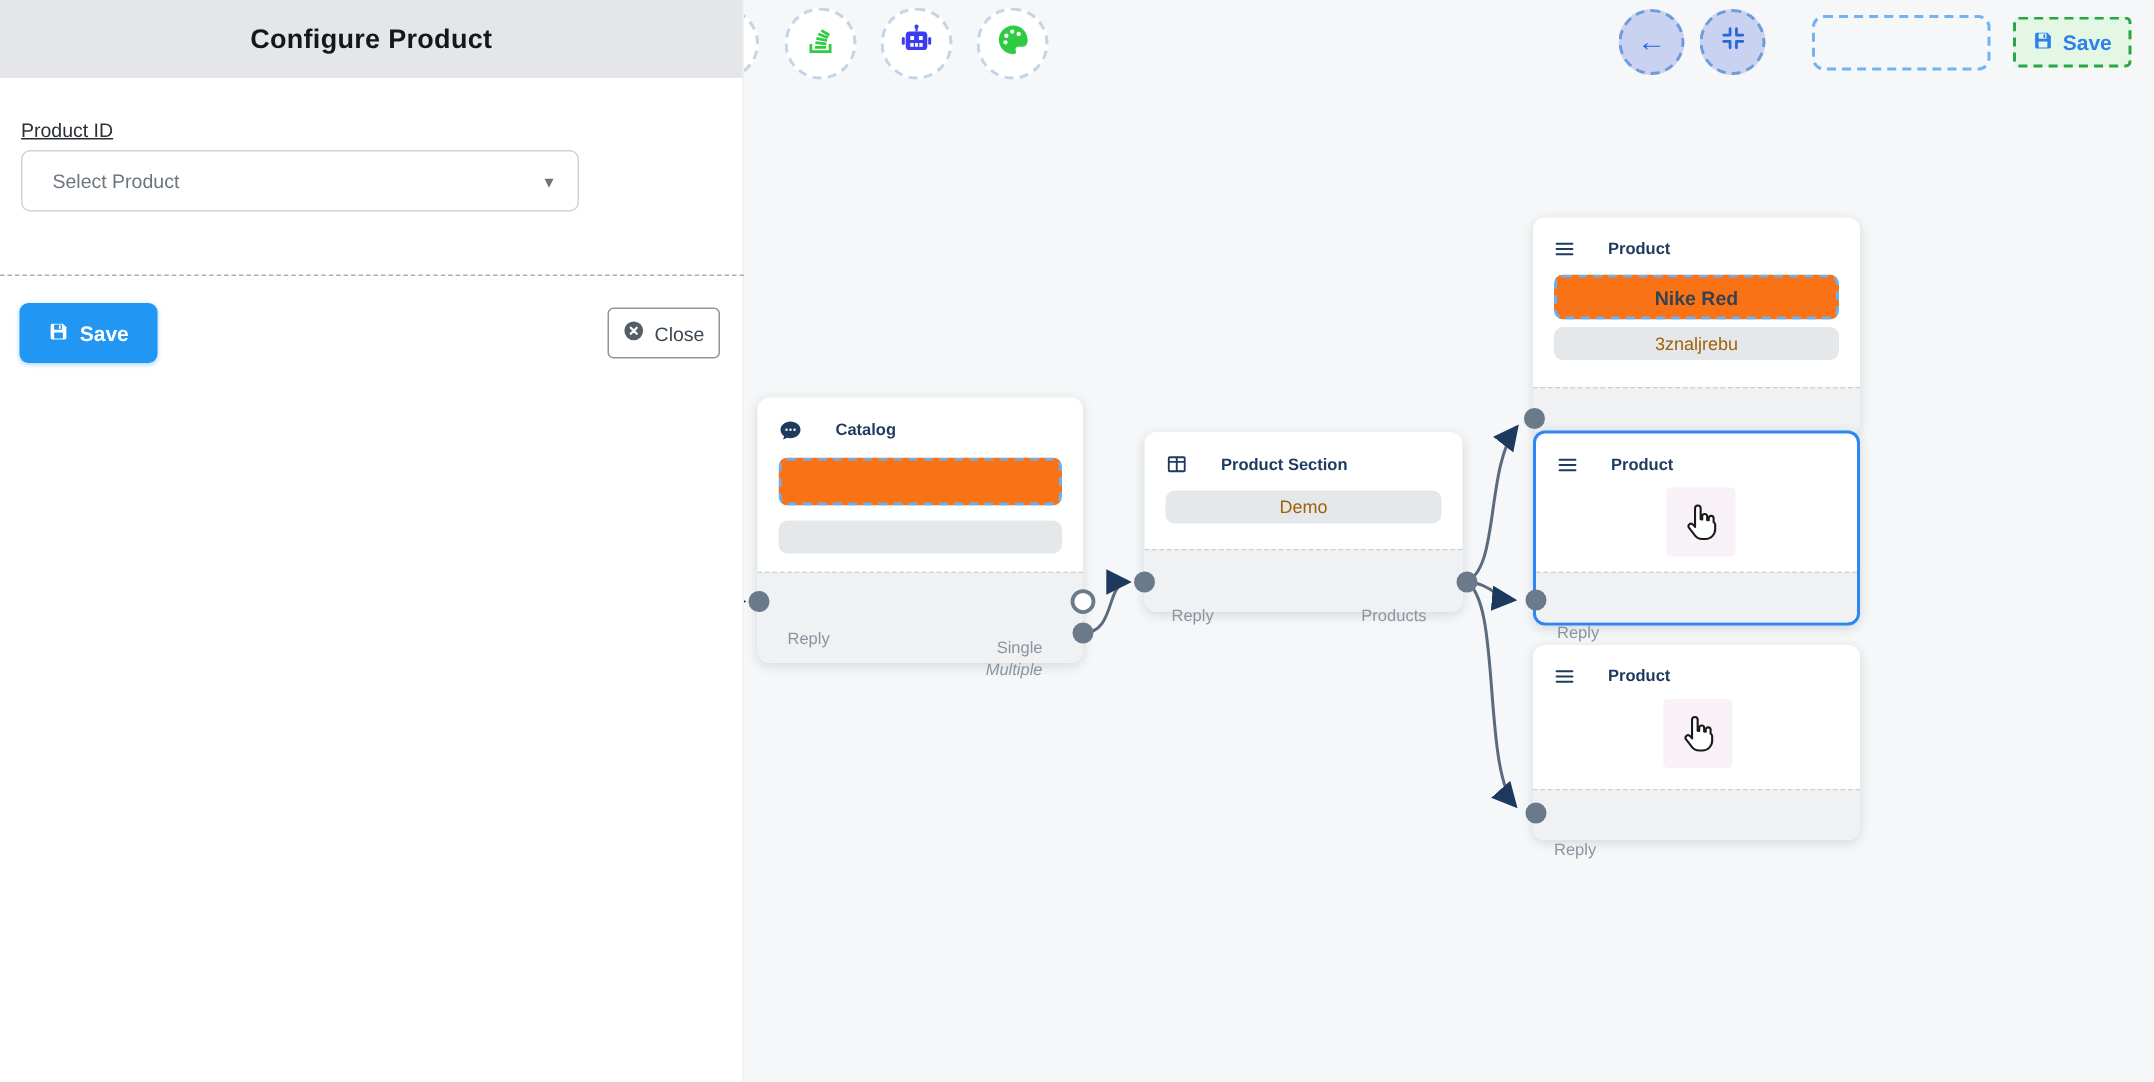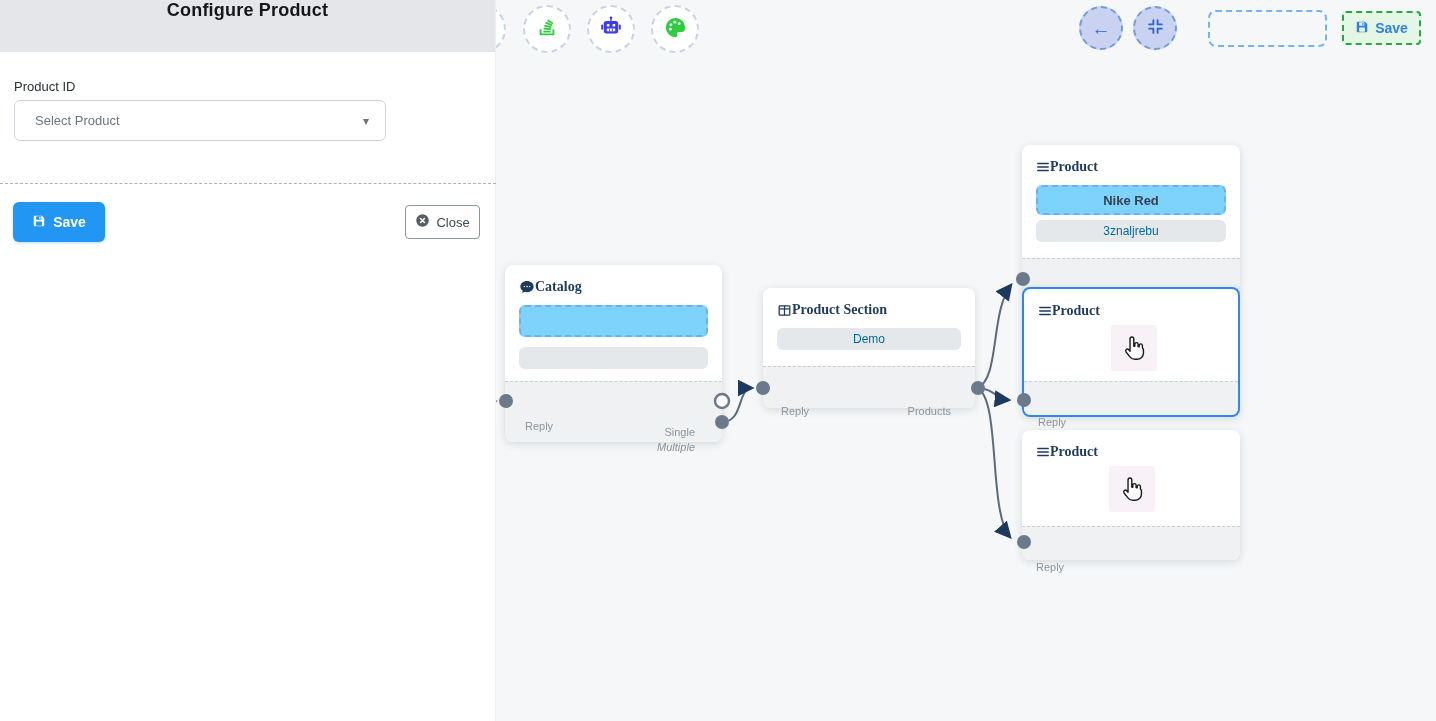--- a/index.html
+++ b/index.html
@@ -2,23 +2,23 @@
 <html><head>
 <meta charset="utf-8">
 <style>
   * { margin:0; padding:0; box-sizing:border-box; }
   html,body { width:1436px; height:721px; overflow:hidden; }
   body { font-family:"Liberation Sans","DejaVu Sans",sans-serif; background:#f5f7f8; }
   .app { position:relative; width:1436px; height:721px; }
 
   
   .panel { position:absolute; left:0; top:0; width:496px; height:721px; background:#ffffff; z-index:10; border-right:1px solid #eceef0; }
-  .panel-header { height:52px; background:#e4e6e9; display:flex; align-items:flex-start; justify-content:center; }
+  .panel-header { height:52px; background:#e4e6e9; display:flex; align-items:center; justify-content:center; }
   .panel-title { font-size:18px; font-weight:700; color:#15171a; letter-spacing:.2px; }
-  .field-label { position:absolute; left:14px; top:79px; font-size:13px; color:#2b3035; }
+  .field-label { position:absolute; left:14px; top:79px; font-size:13px; color:#2b3035;text-decoration:underline; }
   .select-box { position:absolute; left:14px; top:100px; width:372px; height:41px; background:#fff; border:1px solid #ced4da; border-radius:6px; display:flex; align-items:center; padding:0 16px 0 20px; cursor:pointer; }
   .select-placeholder { font-size:13px; color:#6c757d; flex:1; }
   .select-caret { color:#6c757d; font-size:12px; }
   .panel-divider { position:absolute; left:0; top:183px; width:496px; border-top:1px dashed #a9b1b9; }
   .btn-save-primary { position:absolute; left:13px; top:202px; width:92px; height:40px; background:#2196f3; border:none; border-radius:6px; color:#fff; font-size:14px; font-weight:600; display:flex; align-items:center; justify-content:center; gap:7px; cursor:pointer; box-shadow:0 1px 3px rgba(33,150,243,.35); }
   .btn-close { position:absolute; left:405px; top:205px; width:75px; height:34px; background:#fff; border:1px solid #8d959d; border-radius:4px; color:#3d4852; font-size:13px; display:flex; align-items:center; justify-content:center; gap:6px; cursor:pointer; }
 
   
   .canvas { position:absolute; left:496px; top:0; width:940px; height:721px; background:#f5f7f8; overflow:hidden; }
 
@@ -26,27 +26,27 @@
   .tool-circle { position:absolute; top:5px; width:48px; height:48px; border-radius:50%; background:#fff; border:2px dashed #c7d4e4; display:flex; align-items:center; justify-content:center; cursor:pointer; }
   .tool-circle.partial { left:-38px; }
   .nav-circle { position:absolute; top:6px; width:44px; height:44px; border-radius:50%; background:#c9d3f1; border:2px dashed #6f9bdd; display:flex; align-items:center; justify-content:center; cursor:pointer; }
   .nav-circle .glyph { color:#2767d8; font-size:19px; line-height:1; }
   .empty-slot { position:absolute; left:712px; top:10px; width:119px; height:37px; border:2px dashed #74b3f3; border-radius:8px; background:transparent; cursor:pointer; }
   .btn-save-top { position:absolute; left:846px; top:11px; width:79px; height:34px; background:#e4f6e4; border:2px dashed #28a745; border-radius:4px; color:#2f80ed; font-size:14px; font-weight:600; display:flex; align-items:center; justify-content:center; gap:6px; cursor:pointer; }
 
   
   .node { position:absolute; background:#fff; border-radius:8px; box-shadow:0 2px 8px rgba(30,40,60,.14); z-index:1; }
   .node.selected { border:2px solid #2e86f5; }
-  .node-title { display:flex; align-items:center; gap:0; font-size:14px; font-weight:700; color:#1e3a5f; padding:14px 14px 0 14px;font-family:Liberation Serif, serif; }
+  .node-title { display:flex; align-items:center; gap:22px; font-size:11px; font-weight:700; color:#1e3a5f; padding:14px 14px 0 14px; }
   .node-title .ticon { flex:0 0 auto; display:flex; }
   .node-input { margin:10px 14px 0 14px; height:30px; border-radius:6px; display:flex; align-items:center; justify-content:center; }
-  .node-input.dashed { background:#7dd3fc; border:2px dashed #6cb0f0; }
+  .node-input.dashed { background:#f97316; border:2px dashed #6cb0f0; }
   .node-input.gray { background:#e4e8eb; height:22px; }
   .val-dark { font-size:13px; font-weight:600; color:#374151; }
-  .val-blue { font-size:12px; color:#0369a1; }
+  .val-blue { font-size:12px; color:#a16207; }
   .node-footer { position:absolute; left:0; right:0; bottom:0; background:#eff1f2; border-top:1px dashed #c9ced3; border-radius:0 0 8px 8px; }
   .port-label { position:absolute; font-size:11px; color:#8a95a1;margin-top:24px; }
   .cursor-patch { position:absolute; width:46px; height:46px; background:#f8f1f8; border-radius:3px; display:flex; align-items:center; justify-content:center; }
 
   
   .edge-svg { position:absolute; left:0; top:0; z-index:5; pointer-events:none; }
 </style>
 </head>
 <body>
 

